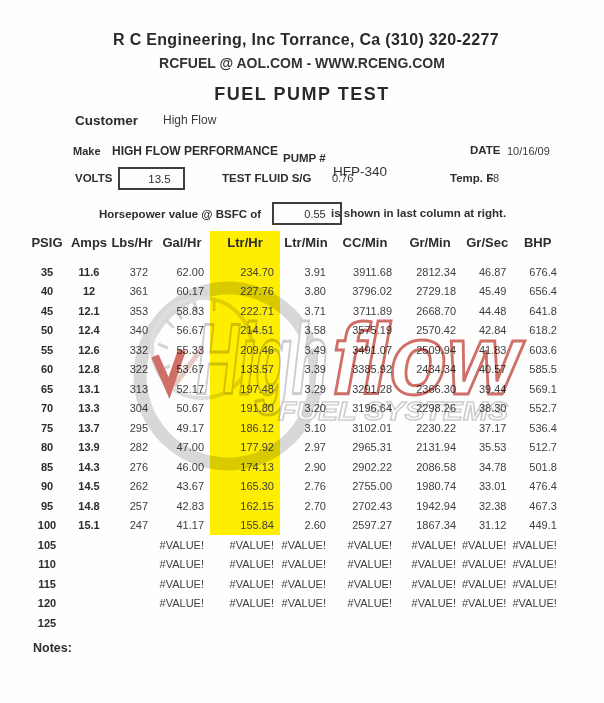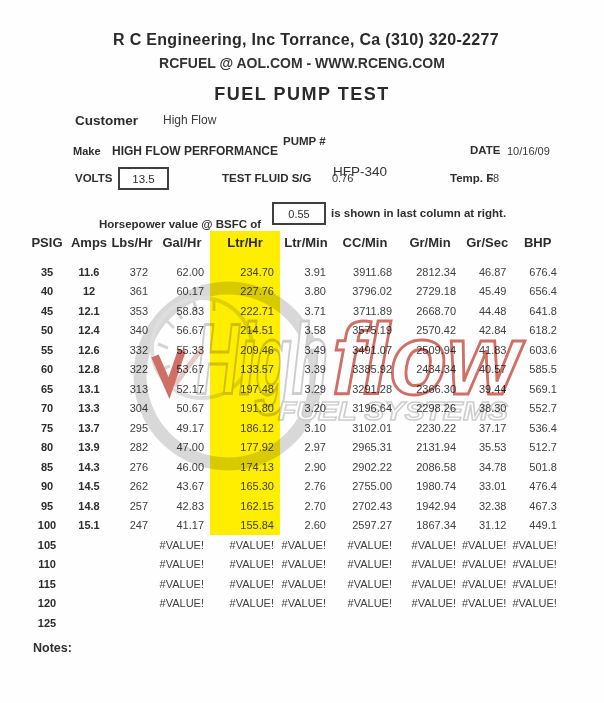--- a/index.html
+++ b/index.html
@@ -11,21 +11,21 @@
   .centered{left:0;right:0;text-align:center;}
   .company{top:31px;font-size:16px;font-weight:bold;color:#2a2a2a;letter-spacing:.3px;padding-left:8px;}
   .contact{top:55px;font-size:14px;font-weight:bold;color:#333;}
   .doc-title{top:84px;font-size:18px;font-weight:bold;letter-spacing:1.5px;color:#2a2a2a;}
   .lbl{font-size:11.5px;font-weight:bold;color:#2e2e2e;}
   .val{font-size:11px;color:#3a3a3a;}
   .cust-lbl{left:75px;top:113px;font-size:13.5px;font-weight:bold;}
   .cust-val{left:163px;top:113px;font-size:12px;color:#3a3a3a;}
   .valbox{
     border:2px solid #3f3f3f;text-align:center;font-size:11.5px;
-    display:flex;align-items:center;justify-content:center;color:#2e2e2e;
+    display:flex;align-items:center;justify-content:center;color:#2e2e2e;padding-left:16px;
   }
   
   .test-table{position:absolute;left:26px;top:231px;border-collapse:collapse;table-layout:fixed;}
   .test-table th{font-size:13px;font-weight:bold;color:#2c2c2c;text-align:center;vertical-align:middle;padding:0;white-space:nowrap;}
   .test-table tr.head{height:22px;}
   .test-table tr.spacer{height:9px;}
   .test-table tr.data{height:19.5px;}
   .test-table td{font-size:11px;color:#404040;vertical-align:middle;padding:0;white-space:nowrap;}
   .test-table td.c0,.test-table td.c1{text-align:center;font-weight:bold;color:#2c2c2c;}
   .test-table td.c2,.test-table td.c3,.test-table td.c4,.test-table td.c5,
@@ -46,35 +46,35 @@
 
   <div class="abs centered company">R C Engineering, Inc  Torrance,  Ca  (310) 320-2277</div>
   <div class="abs centered contact">RCFUEL @ AOL.COM -  WWW.RCENG.COM</div>
   <div class="abs centered doc-title">FUEL PUMP TEST</div>
 
   <div class="abs cust-lbl">Customer</div>
   <div class="abs cust-val">High Flow</div>
 
   <div class="abs lbl" style="left:73px;top:145px;font-size:11px;">Make</div>
   <div class="abs lbl" style="left:112px;top:144px;font-size:12px;">HIGH FLOW PERFORMANCE</div>
-  <div class="abs lbl" style="left:283px;top:135px;">PUMP #</div>
+  <div class="abs lbl" style="left:283px;top:152px;">PUMP #</div>
   <div class="abs" style="left:333px;top:141px;font-size:13.5px;color:#333;margin-top:23px;">HFP-340</div>
   <div class="abs lbl" style="left:470px;top:144px;">DATE</div>
   <div class="abs val" style="left:507px;top:145px;">10/16/09</div>
 
   <div class="abs lbl" style="left:75px;top:172px;">VOLTS</div>
   <div class="abs valbox" style="left:118px;top:167px;width:47px;height:19px;">
     <span>13.5</span>
   </div>
   <div class="abs lbl" style="left:222px;top:172px;">TEST FLUID  S/G</div>
   <div class="abs val" style="left:332px;top:172px;">0.76</div>
   <div class="abs lbl" style="left:450px;top:172px;">Temp. F</div>
   <div class="abs val" style="left:487px;top:172px;">68</div>
 
-  <div class="abs lbl" style="left:77px;top:218px;padding-left:22px;">Horsepower value @  BSFC of</div>
+  <div class="abs lbl" style="left:77px;top:208px;padding-left:22px;">Horsepower value @  BSFC of</div>
   <div class="abs valbox" style="left:272px;top:202px;width:50px;height:19px;font-weight:normal;font-size:11px;">
     <span>0.55</span>
   </div>
   <div class="abs lbl" style="left:331px;top:207px;">is shown in last column at right.</div>
 
   <table class="test-table">
     <colgroup>
       <col style="width:42px">
         <col style="width:42px">
         <col style="width:44px">

